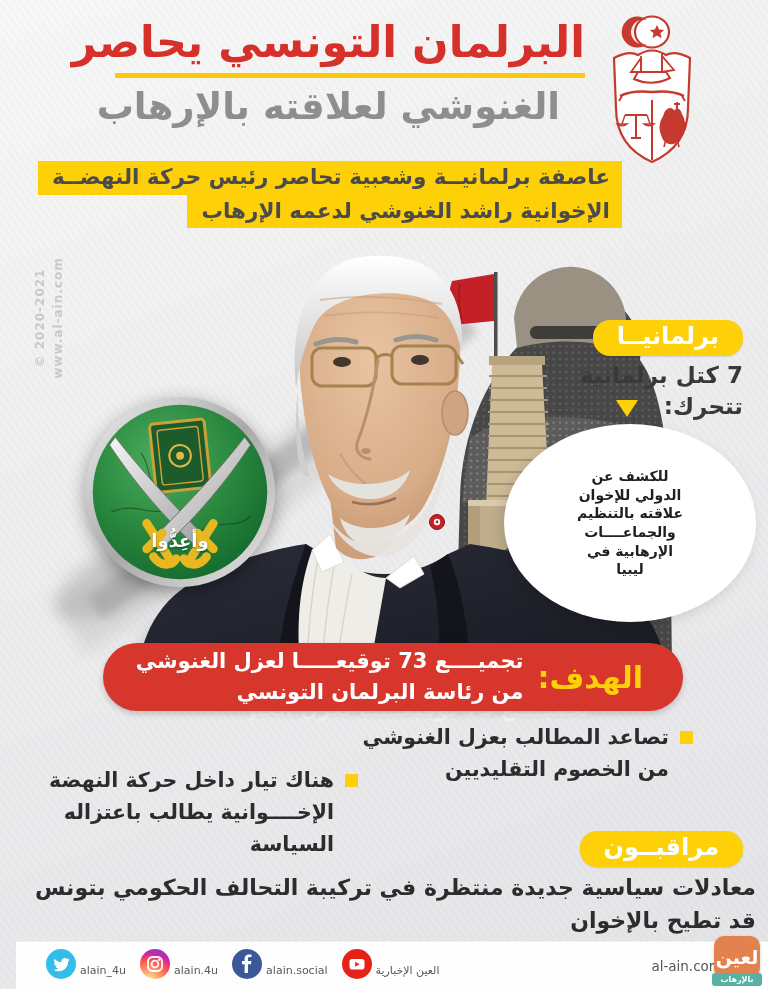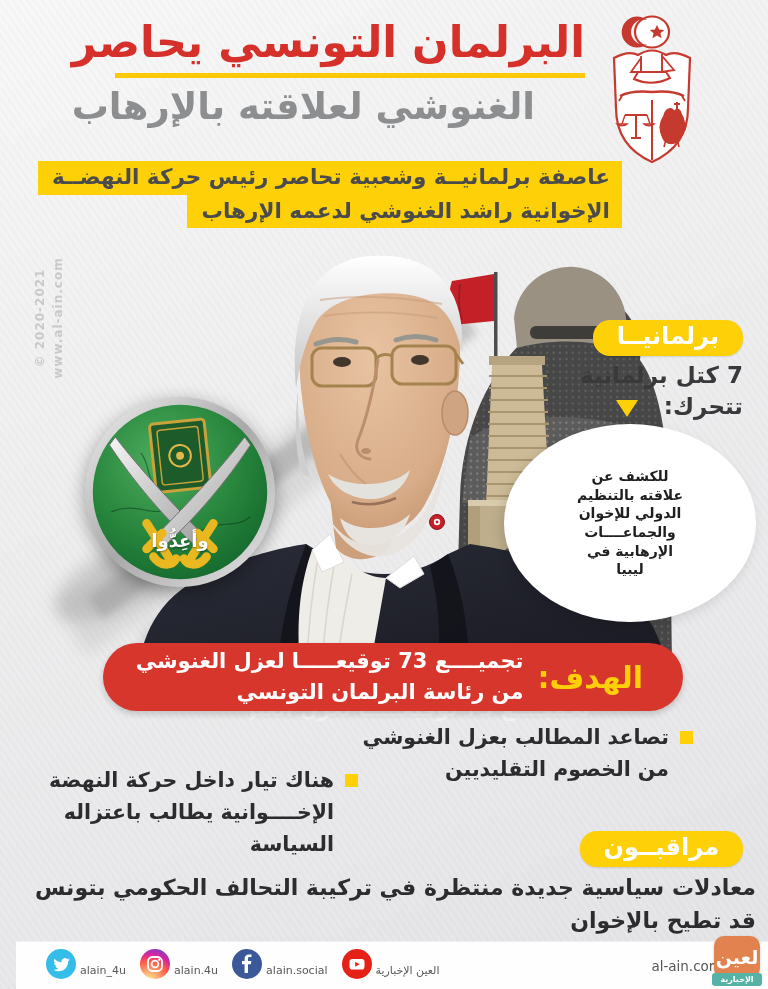--- a/index.html
+++ b/index.html
@@ -7,21 +7,21 @@
   .canvas{
     position:relative;width:768px;height:989px;margin:0 auto;overflow:hidden;
     background:linear-gradient(160deg,#f8f8f8 0%,#efeff0 40%,#e9e9eb 75%,#e4e4e7 100%);
     direction:rtl;
   }
   .canvas::before{
     content:"";position:absolute;inset:0;z-index:0;pointer-events:none;
     background:repeating-linear-gradient(55deg,rgba(0,0,0,.015) 0 3px,rgba(255,255,255,.02) 3px 6px);
   }
   
-  .title-block{position:absolute;top:16px;right:183px;z-index:4;text-align:left;}
+  .title-block{position:absolute;top:16px;right:183px;z-index:4;text-align:center;}
   .title-red{font-size:43px;font-weight:bold;color:#d6302a;line-height:1.25;white-space:nowrap;}
   .title-rule{height:5px;background:#fcc908;width:470px;margin:3px 0 7px 0;}
   .title-gray{font-size:37px;font-weight:bold;color:#8d8e90;line-height:1.2;white-space:nowrap;}
   .intro{position:absolute;top:161px;right:146px;z-index:4;display:flex;flex-direction:column;align-items:flex-start;}
   .intro-line{background:#fdd008;color:#4b4b4d;font-weight:bold;font-size:21.5px;padding:4px 12px 6px 14px;white-space:nowrap;line-height:1.1;}
   
   .watermark{position:absolute;left:-36px;top:300px;z-index:1;transform:rotate(-90deg);transform-origin:center;
     width:170px;text-align:center;color:#c9c9cb;font-size:12px;font-weight:bold;letter-spacing:1px;direction:ltr;line-height:1.5;}
   
   .montage{position:absolute;top:248px;left:0;z-index:2;}
@@ -267,22 +267,22 @@
   <div class="lead">
     <div>7 كتل برلمانية</div>
     <div class="lead-row">
       <span>تتحرك:</span>
       <span class="tri-down"></span>
     </div>
   </div>
 
   <div class="bubble">
     <div>للكشف عن</div>
+    <div>الدولي للإخوان</div>
     <div>علاقته بالتنظيم</div>
-    <div>الدولي للإخوان</div>
     <div>والجماعــــات</div>
     <div>الإرهابية في</div>
     <div>ليبيا</div>
   </div>
 
   <div class="ghost">
     <div class="ghost-inner">تجميــــع 73 توقيعـــــا لعزل الغنوشي</div>
   </div>
 
   <div class="goal">
@@ -355,16 +355,16 @@
           <polygon points="13.2,12.8 13.2,17.7 17.6,15.25" fill="#e62117"></polygon>
         </svg>
         <span class="social-handle">العين الإخبارية</span>
       </div>
     </div>
     <div class="site-text">al-ain.com</div>
   </div>
 
   <div class="alain-logo">
     <div class="alain-box">لعين</div>
-    <div class="alain-ribbon">الإخبارية</div>
+    <div class="alain-ribbon">بالإرهاب</div>
   </div>
 
 </div>
 
 </body></html>

